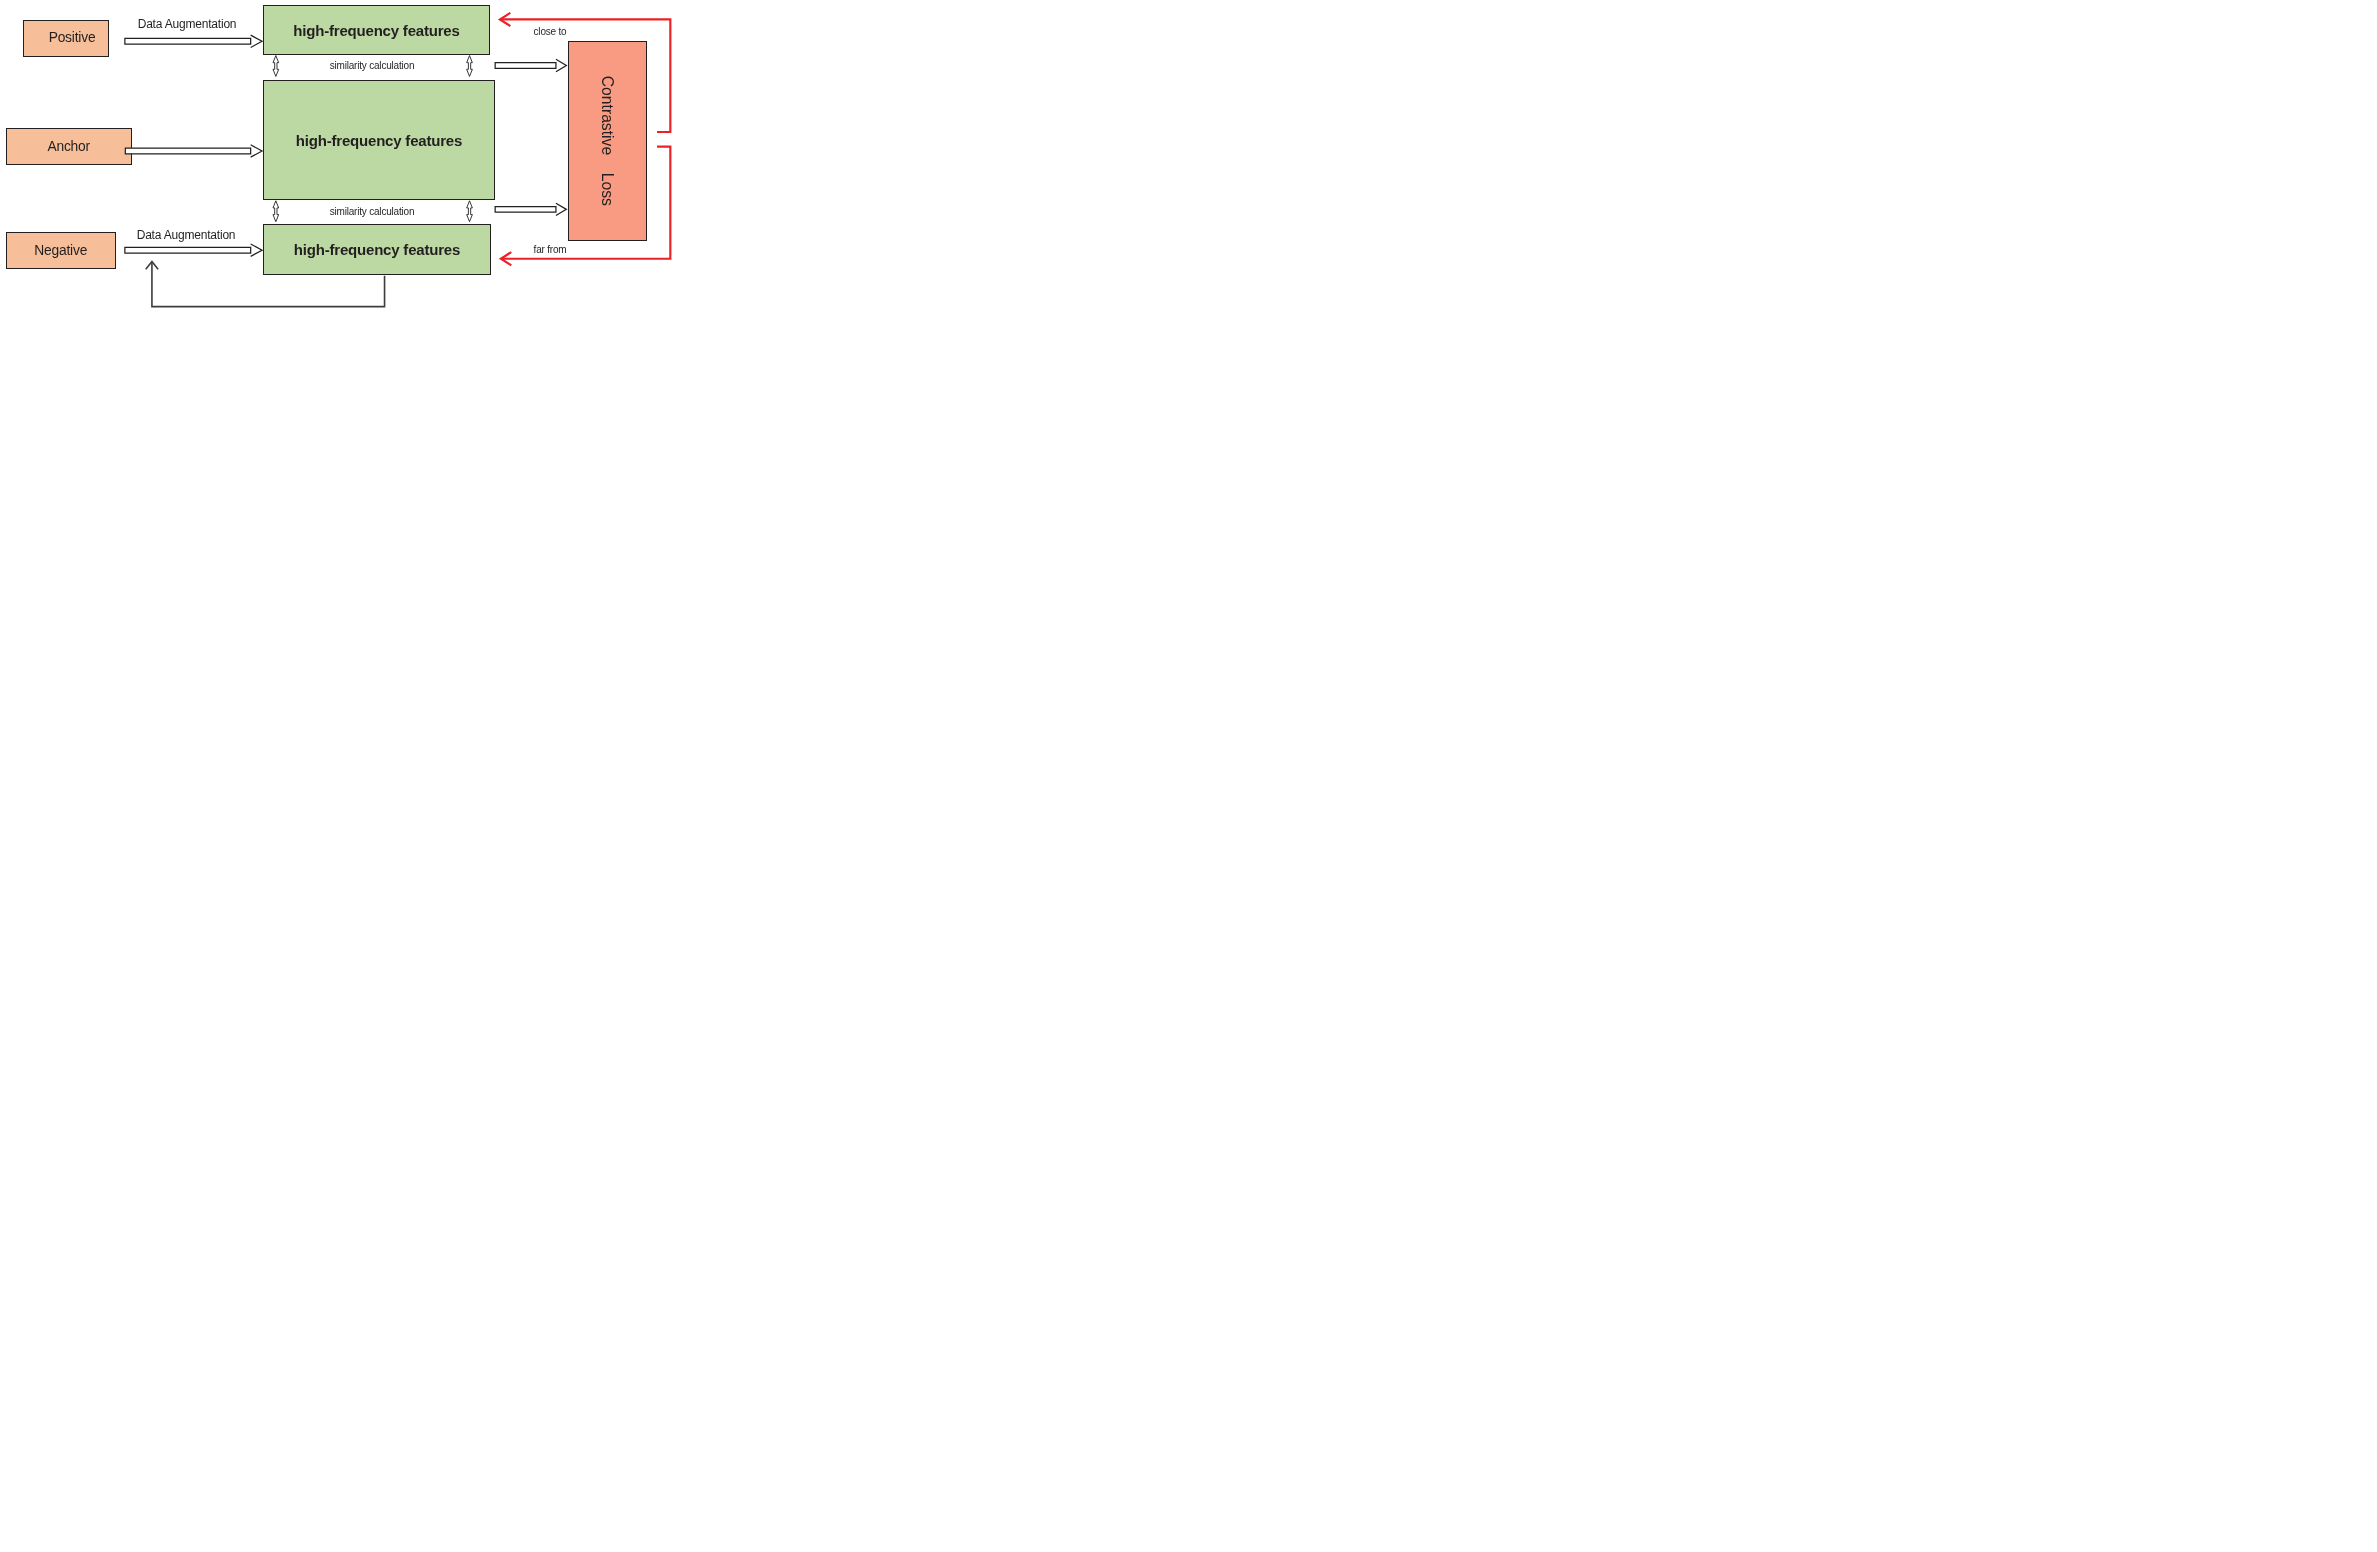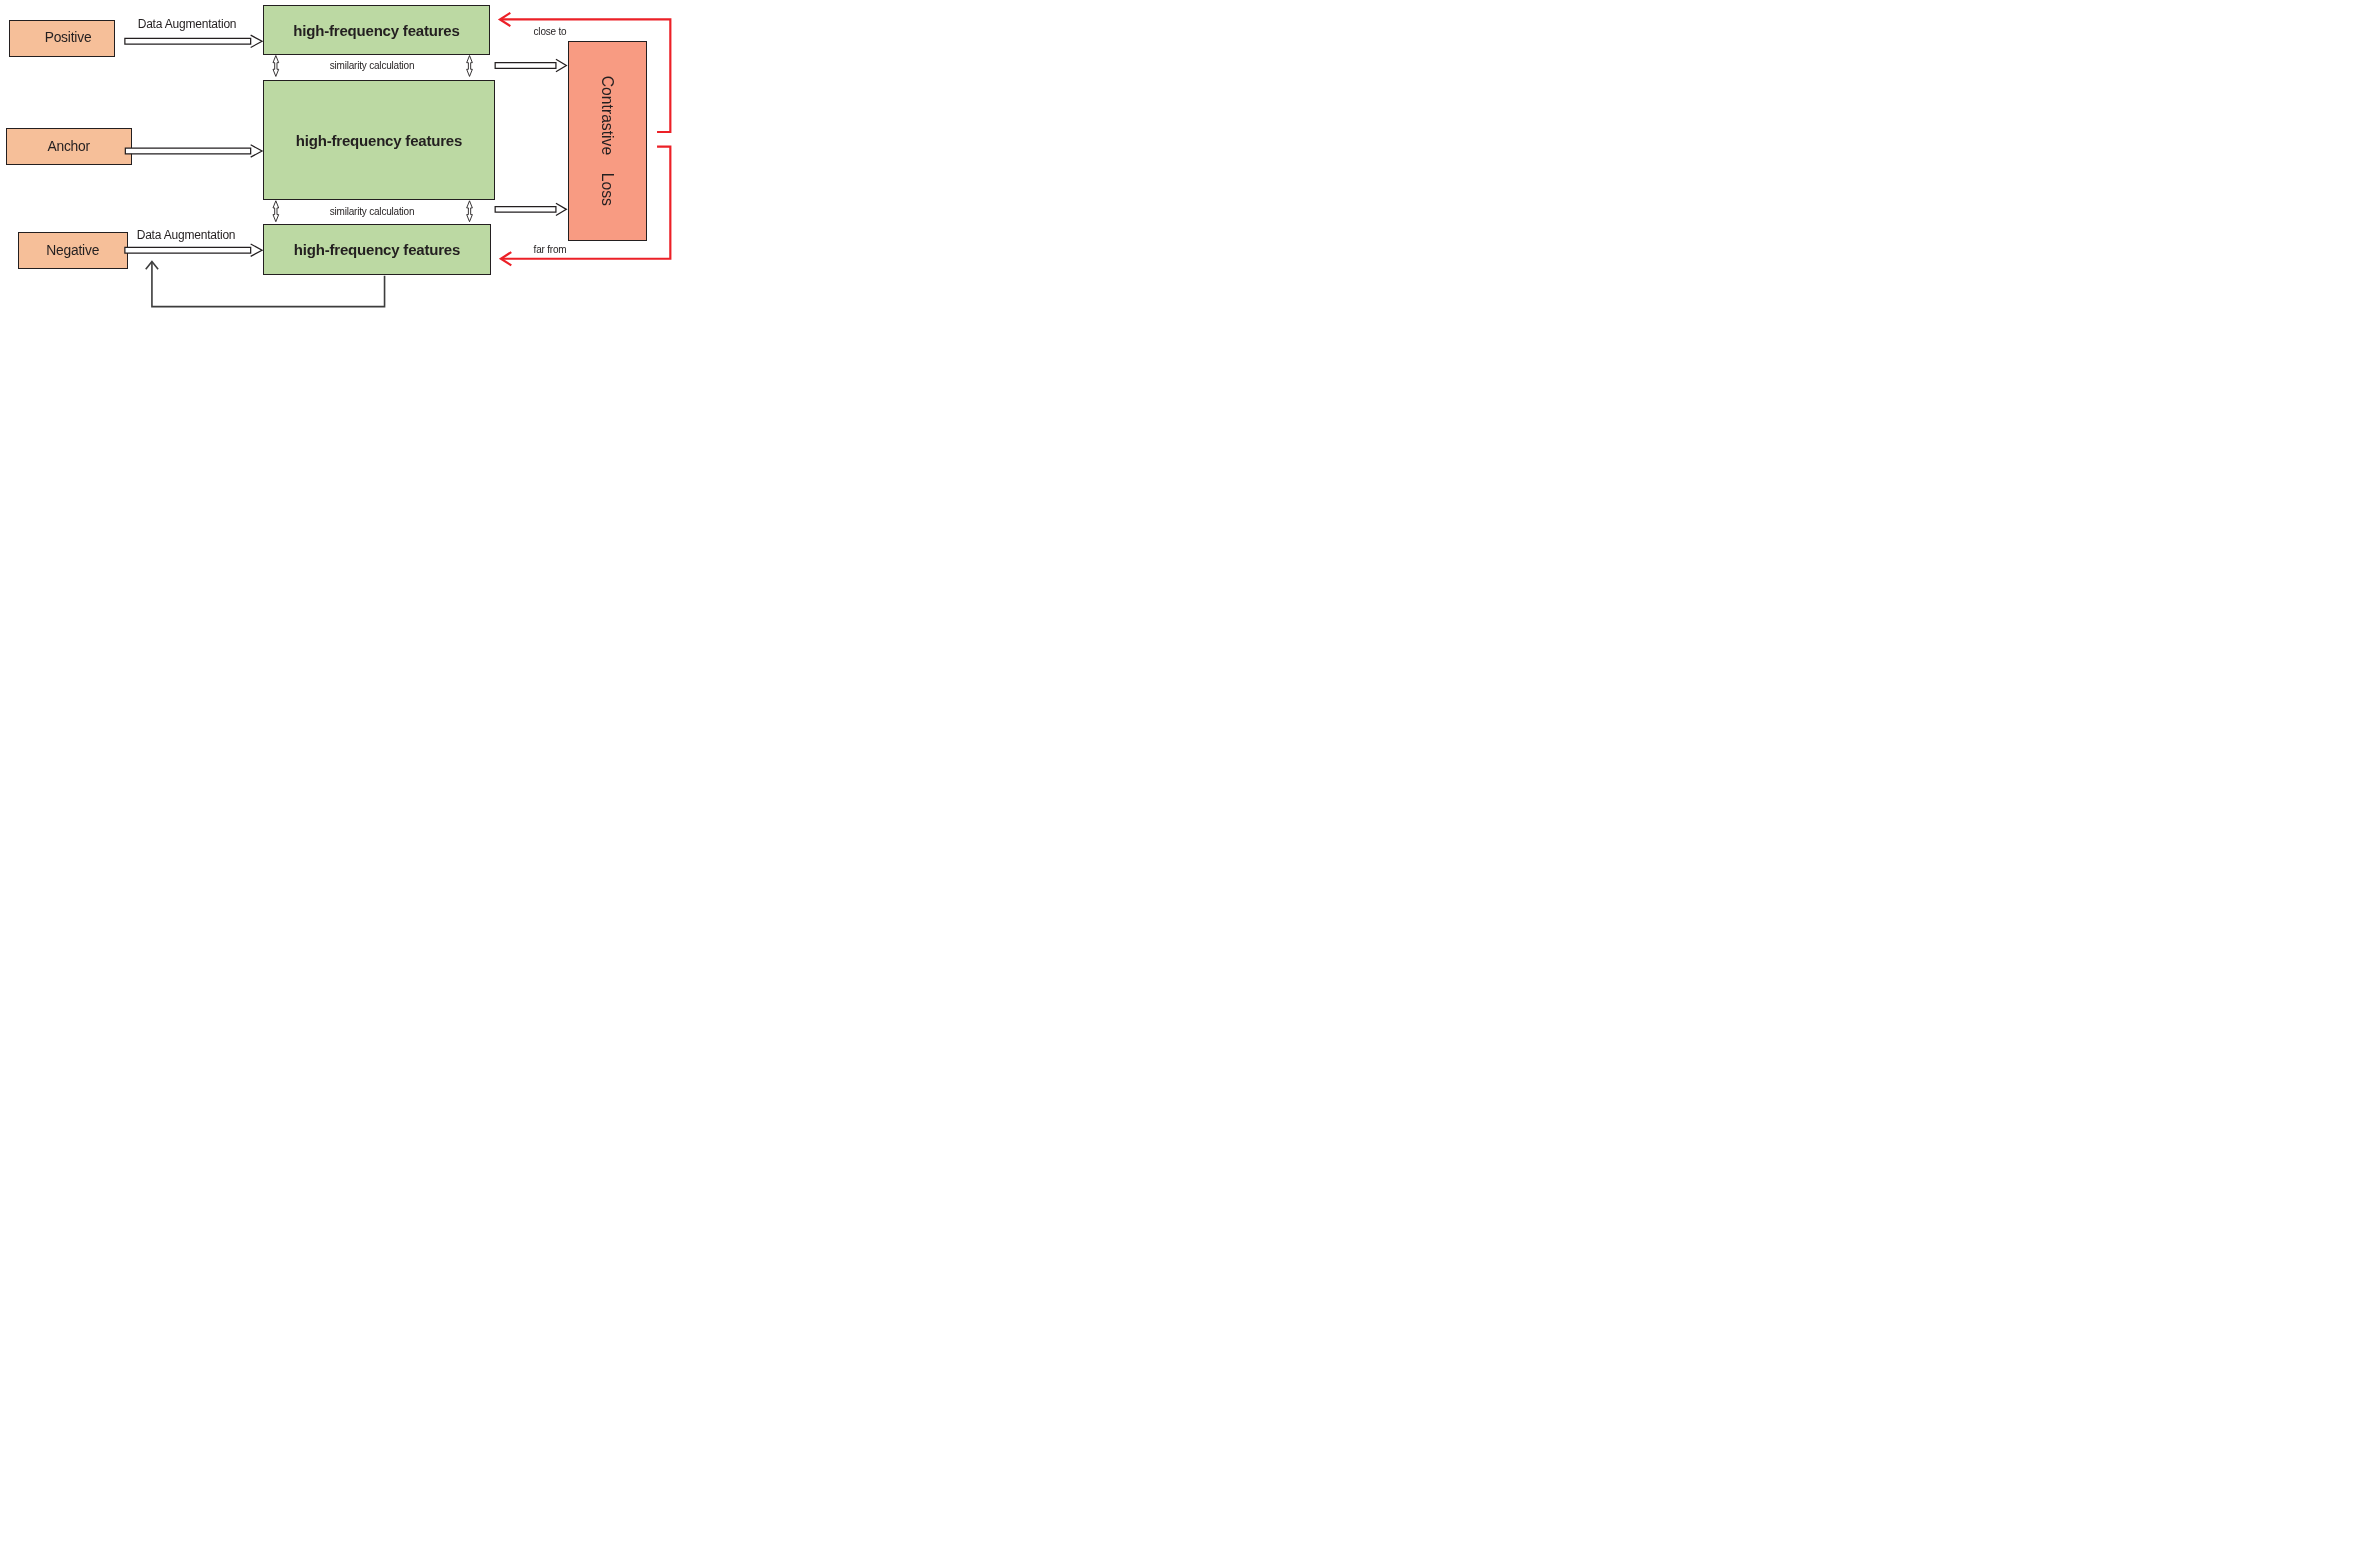--- a/index.html
+++ b/index.html
@@ -70,27 +70,27 @@
   .warrow-head{fill:none;stroke:var(--ink);stroke-width:2.6;stroke-linejoin:miter;}
   .updown{fill:#ffffff;stroke:var(--ink);stroke-width:1.9;}
   .redline{fill:none;stroke:var(--red);stroke-width:4.6;}
   .loopline{fill:none;stroke:var(--loop);stroke-width:3.4;}
 </style>
 </head>
 <body>
 
 <div class="stage">
 
-  <div class="box input-box" style="left:9px;top:19.5px;width:106px;height:37px;padding-left:12px;">
+  <div class="box input-box" style="left:23px;top:19.5px;width:86px;height:37px;padding-left:12px;">
     <span>Positive</span>
   </div>
   <div class="box input-box" style="left:5.7px;top:128px;width:126px;height:37px;">
     <span>Anchor</span>
   </div>
-  <div class="box input-box" style="left:5.7px;top:232px;width:110px;height:37px;margin-left:12px;">
+  <div class="box input-box" style="left:5.7px;top:232px;width:110px;height:37px;">
     <span>Negative</span>
   </div>
 
   <div class="box feature-box" style="left:263px;top:5.2px;width:227px;height:50px;">
     <span>high-frequency features</span>
   </div>
   <div class="box feature-box" style="left:263px;top:80px;width:232px;height:120px;">
     <span>high-frequency features</span>
   </div>
   <div class="box feature-box" style="left:263px;top:224px;width:228px;height:51px;">

